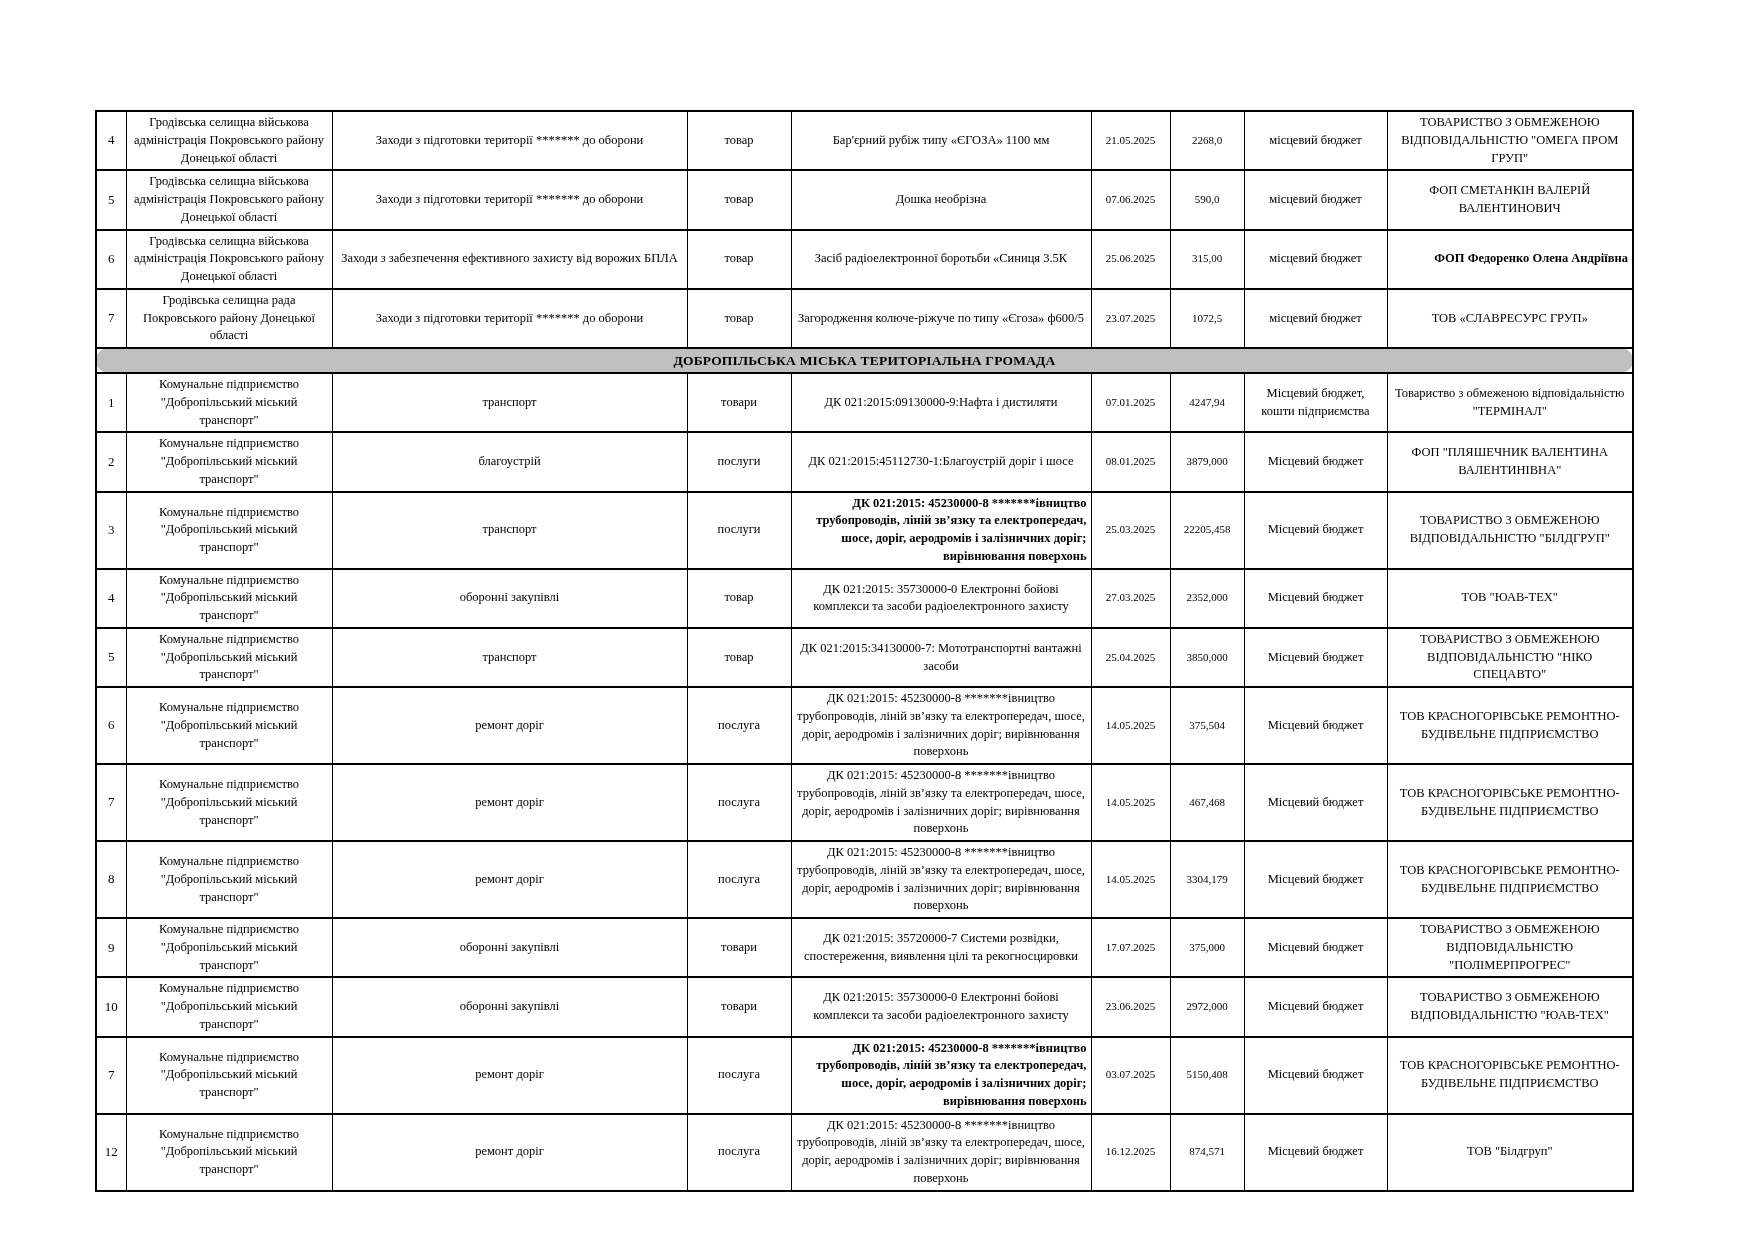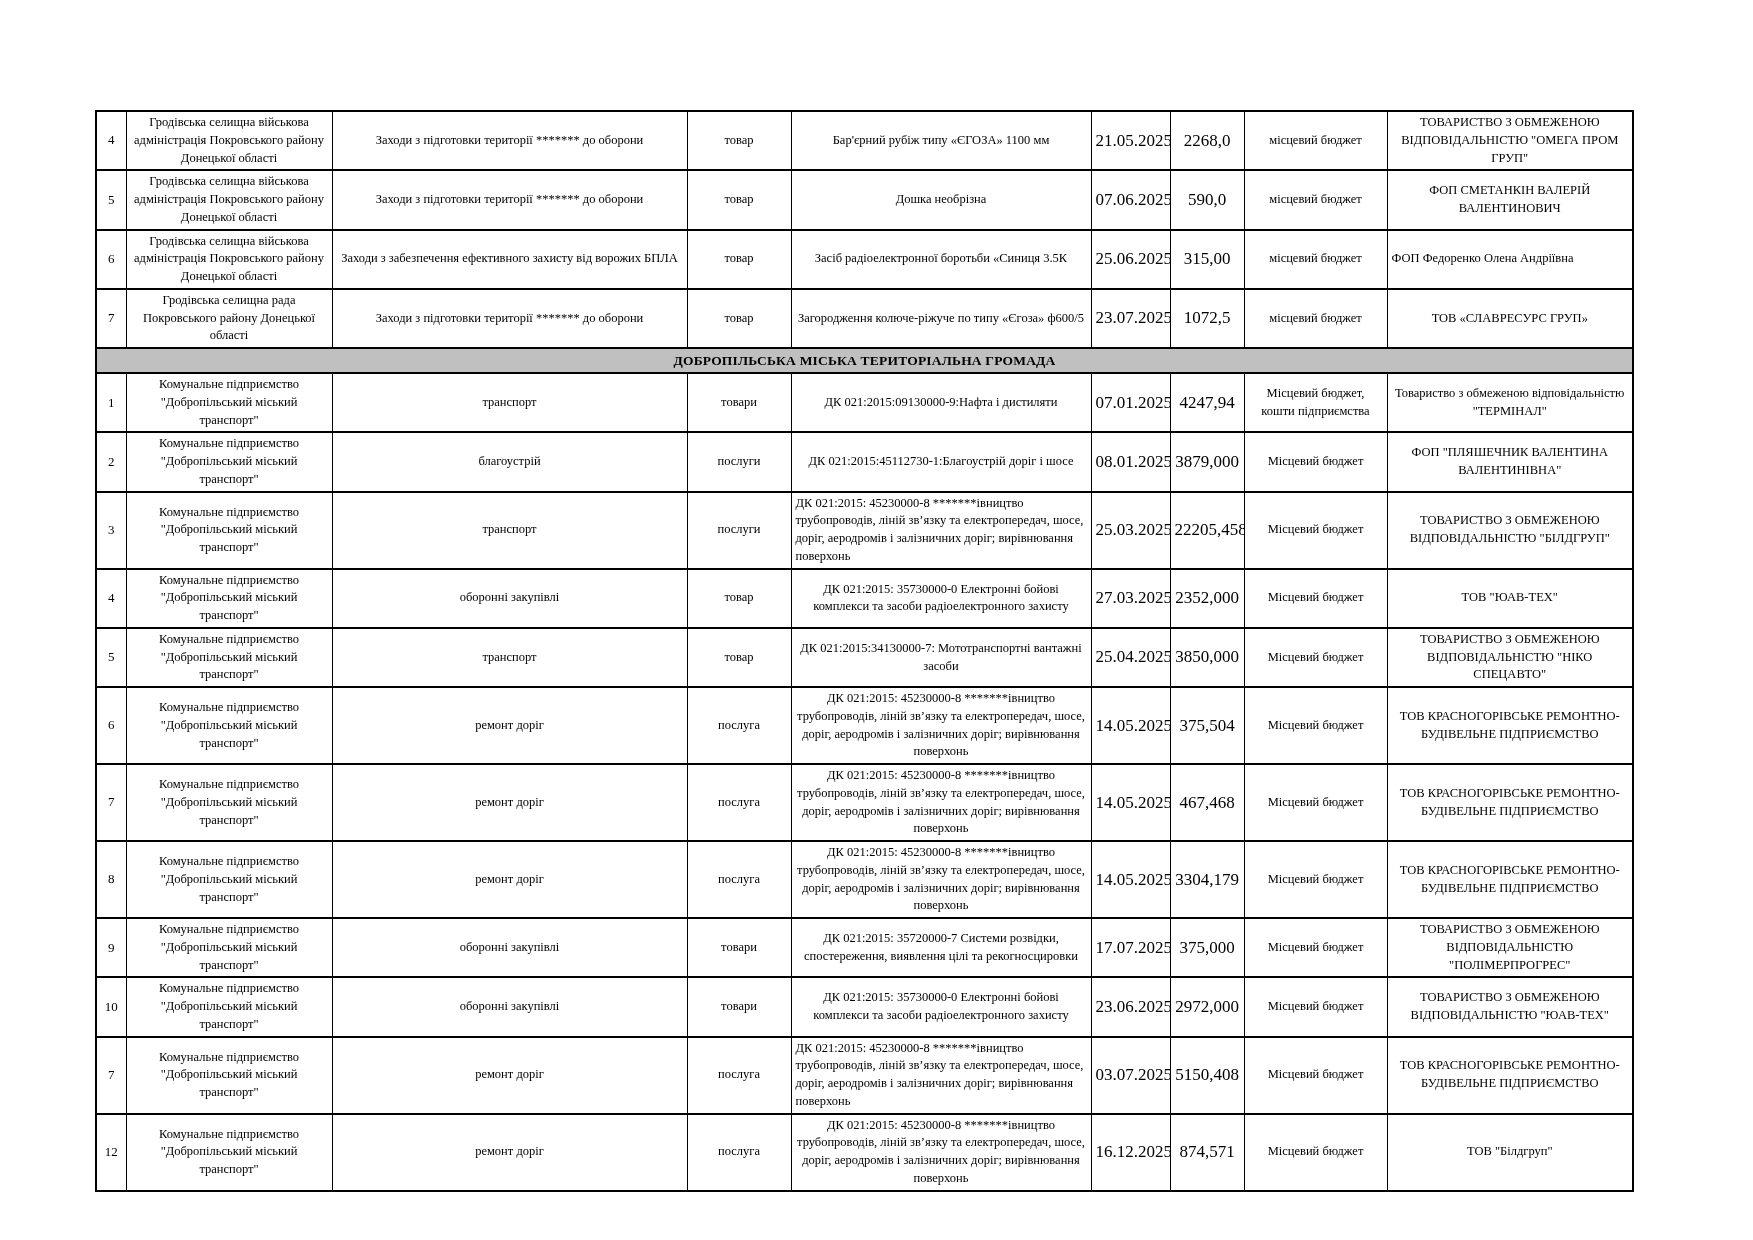--- a/index.html
+++ b/index.html
@@ -26,31 +26,31 @@
     border-right-width: 1px;
     text-align: center;
     vertical-align: middle;
     font-size: 12.5px;
     line-height: 1.42;
     padding: 2px 4px;
     word-wrap: break-word;
     overflow: hidden;
   }
   table.proc td:first-child { border-left-width: 2px; }
-  table.proc td:last-child { border-right-width: 2px; }
-  table.proc td.left { text-align: left; }
+  table.proc td:last-child { border-right-width: 2px; border-radius: 17px; }
+  table.proc td.left { text-align: right; font-weight: bold; }
   table.proc td.section-header {
     font-weight: bold;
     font-size: 13.5px;
     padding: 2px 4px;
     letter-spacing: 0.2px;
   }
   table.proc tr { min-height: 44px; }
   table.proc td.num { font-size: 13px; }
-  table.proc td.date, table.proc td.amount { font-size: 17px; white-space: nowrap; }
+  table.proc td.date, table.proc td.amount { font-size: 11px; white-space: nowrap; }
 </style>
 </head>
 <body>
 
 <div class="page">
   <table class="proc">
     <colgroup>
         <col style="width: 30px;">
         <col style="width: 206px;">
         <col style="width: 355px;">

